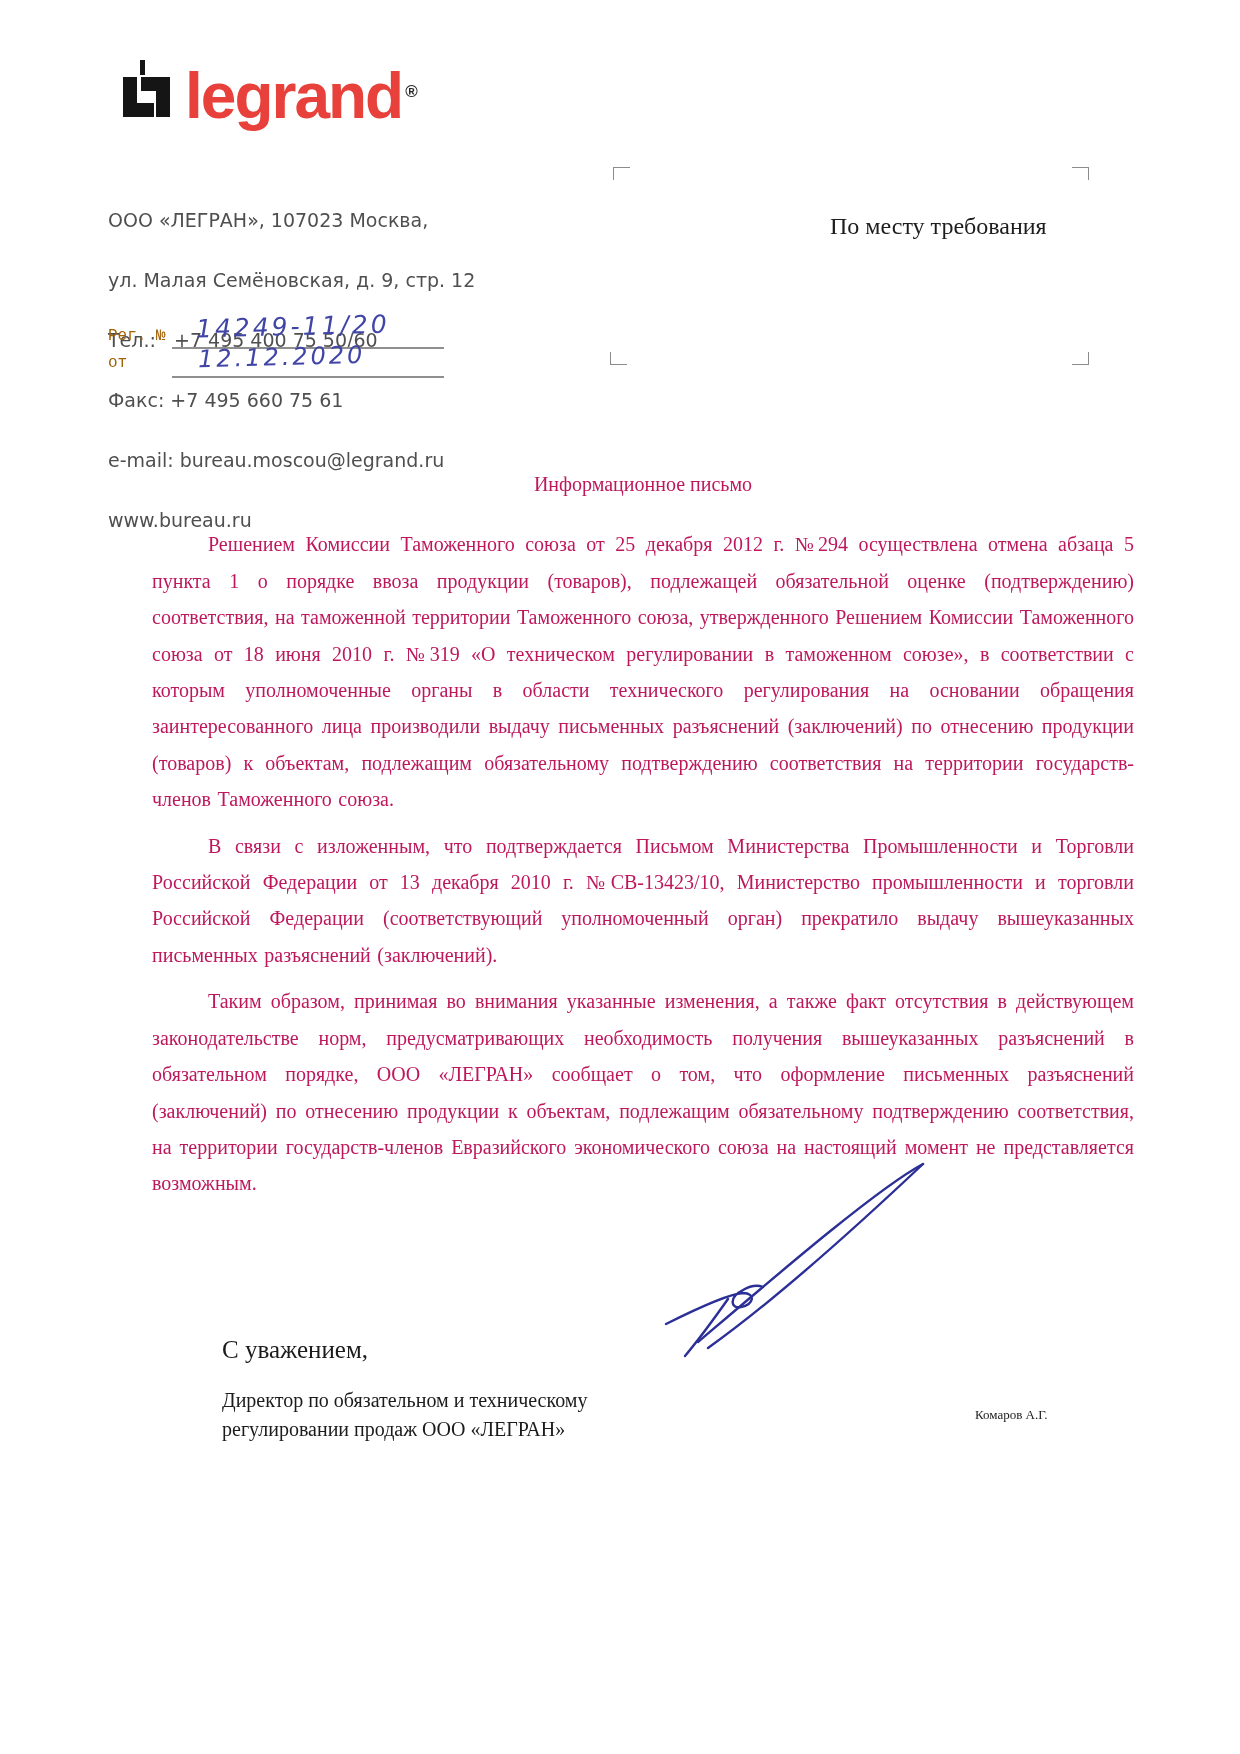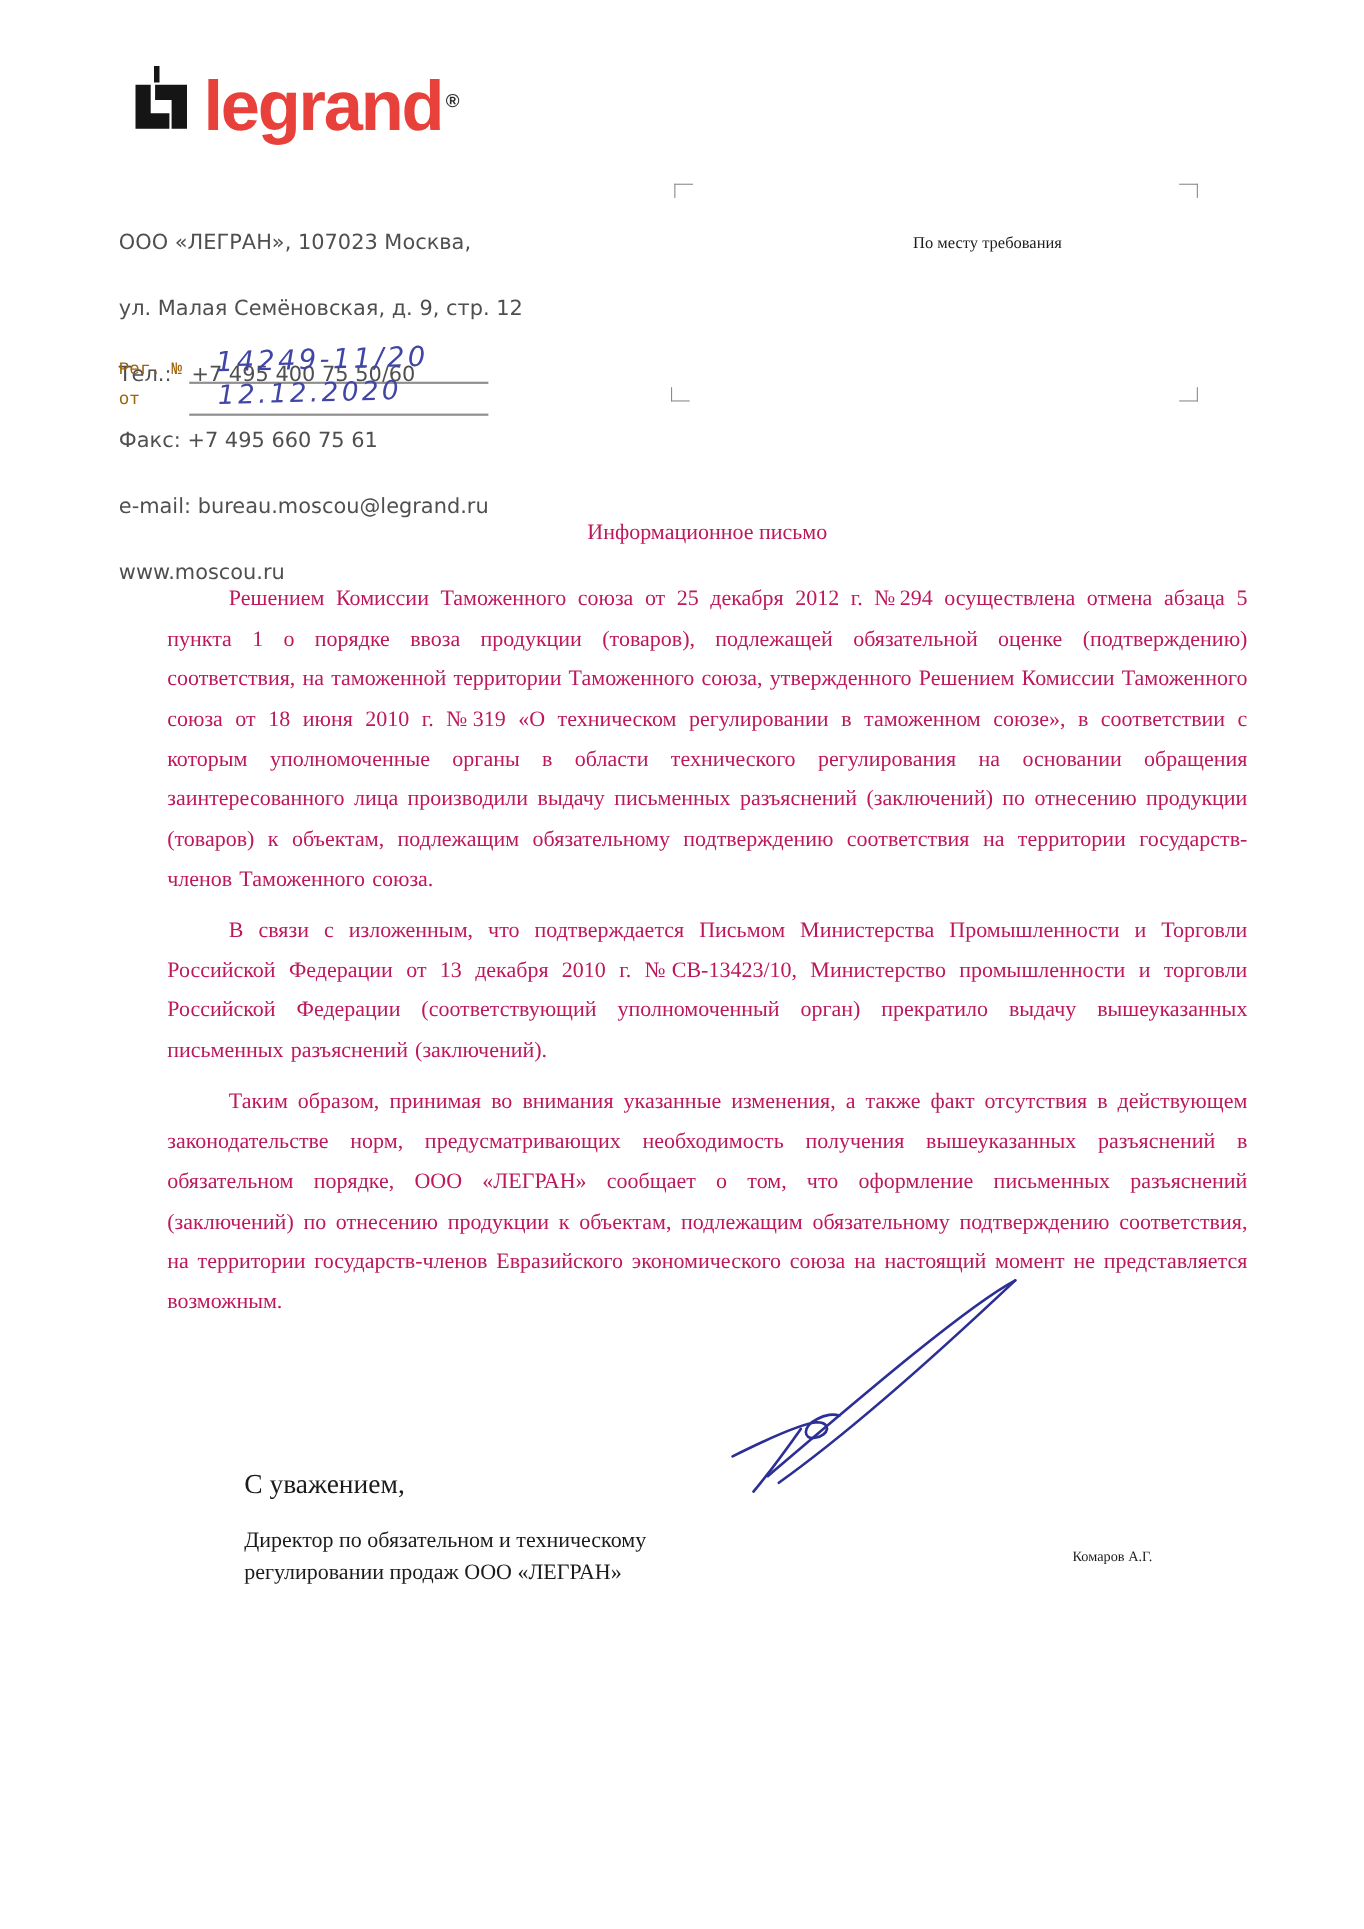--- a/index.html
+++ b/index.html
@@ -47,21 +47,21 @@
     font-family: "DejaVu Sans", "Liberation Sans", sans-serif;
     font-size: 19px; line-height: 20px;
     color: #4f4f4f;
     white-space: pre;
   }
   .company div { height: 20px; }
 
   
   .addressee {
     position: absolute; left: 830px; top: 213px;
-    font-size: 15px; color: #1d1d1d;
+    font-size: 24px; color: #1d1d1d;
   }
   .corner { position: absolute; width: 17px; height: 13px; }
   .corner.tl { left: 613px; top: 167px; border-left: 1.5px solid #8b8b8b; border-top: 1.5px solid #8b8b8b; }
   .corner.tr { left: 1072px; top: 167px; border-right: 1.5px solid #8b8b8b; border-top: 1.5px solid #8b8b8b; }
   .corner.bl { left: 610px; top: 352px; border-left: 1.5px solid #8b8b8b; border-bottom: 1.5px solid #8b8b8b; }
   .corner.br { left: 1072px; top: 352px; border-right: 1.5px solid #8b8b8b; border-bottom: 1.5px solid #8b8b8b; }
 
   
   .reg-label, .date-label {
     position: absolute; left: 108px;
@@ -119,21 +119,21 @@
     </svg>
     <div class="logo-word"><span>legrand</span><span class="logo-reg">®</span></div>
   </div>
 
   <div class="company">
     <div>ООО «ЛЕГРАН», 107023 Москва,</div>
     <div>ул. Малая Семёновская, д. 9, стр. 12</div>
     <div>Тел.:   +7 495 400 75 50/60</div>
     <div>Факс: +7 495 660 75 61</div>
     <div>e-mail: bureau.moscou@legrand.ru</div>
-    <div>www.moscou.ru</div>
+    <div>www.bureau.ru</div>
   </div>
 
   <div class="corner tl"></div>
   <div class="corner tr"></div>
   <div class="corner bl"></div>
   <div class="corner br"></div>
   <div class="addressee">По месту требования</div>
 
   <div class="reg-label">Рег. №</div>
   <div class="hand reg-value">14249-11/20</div>

